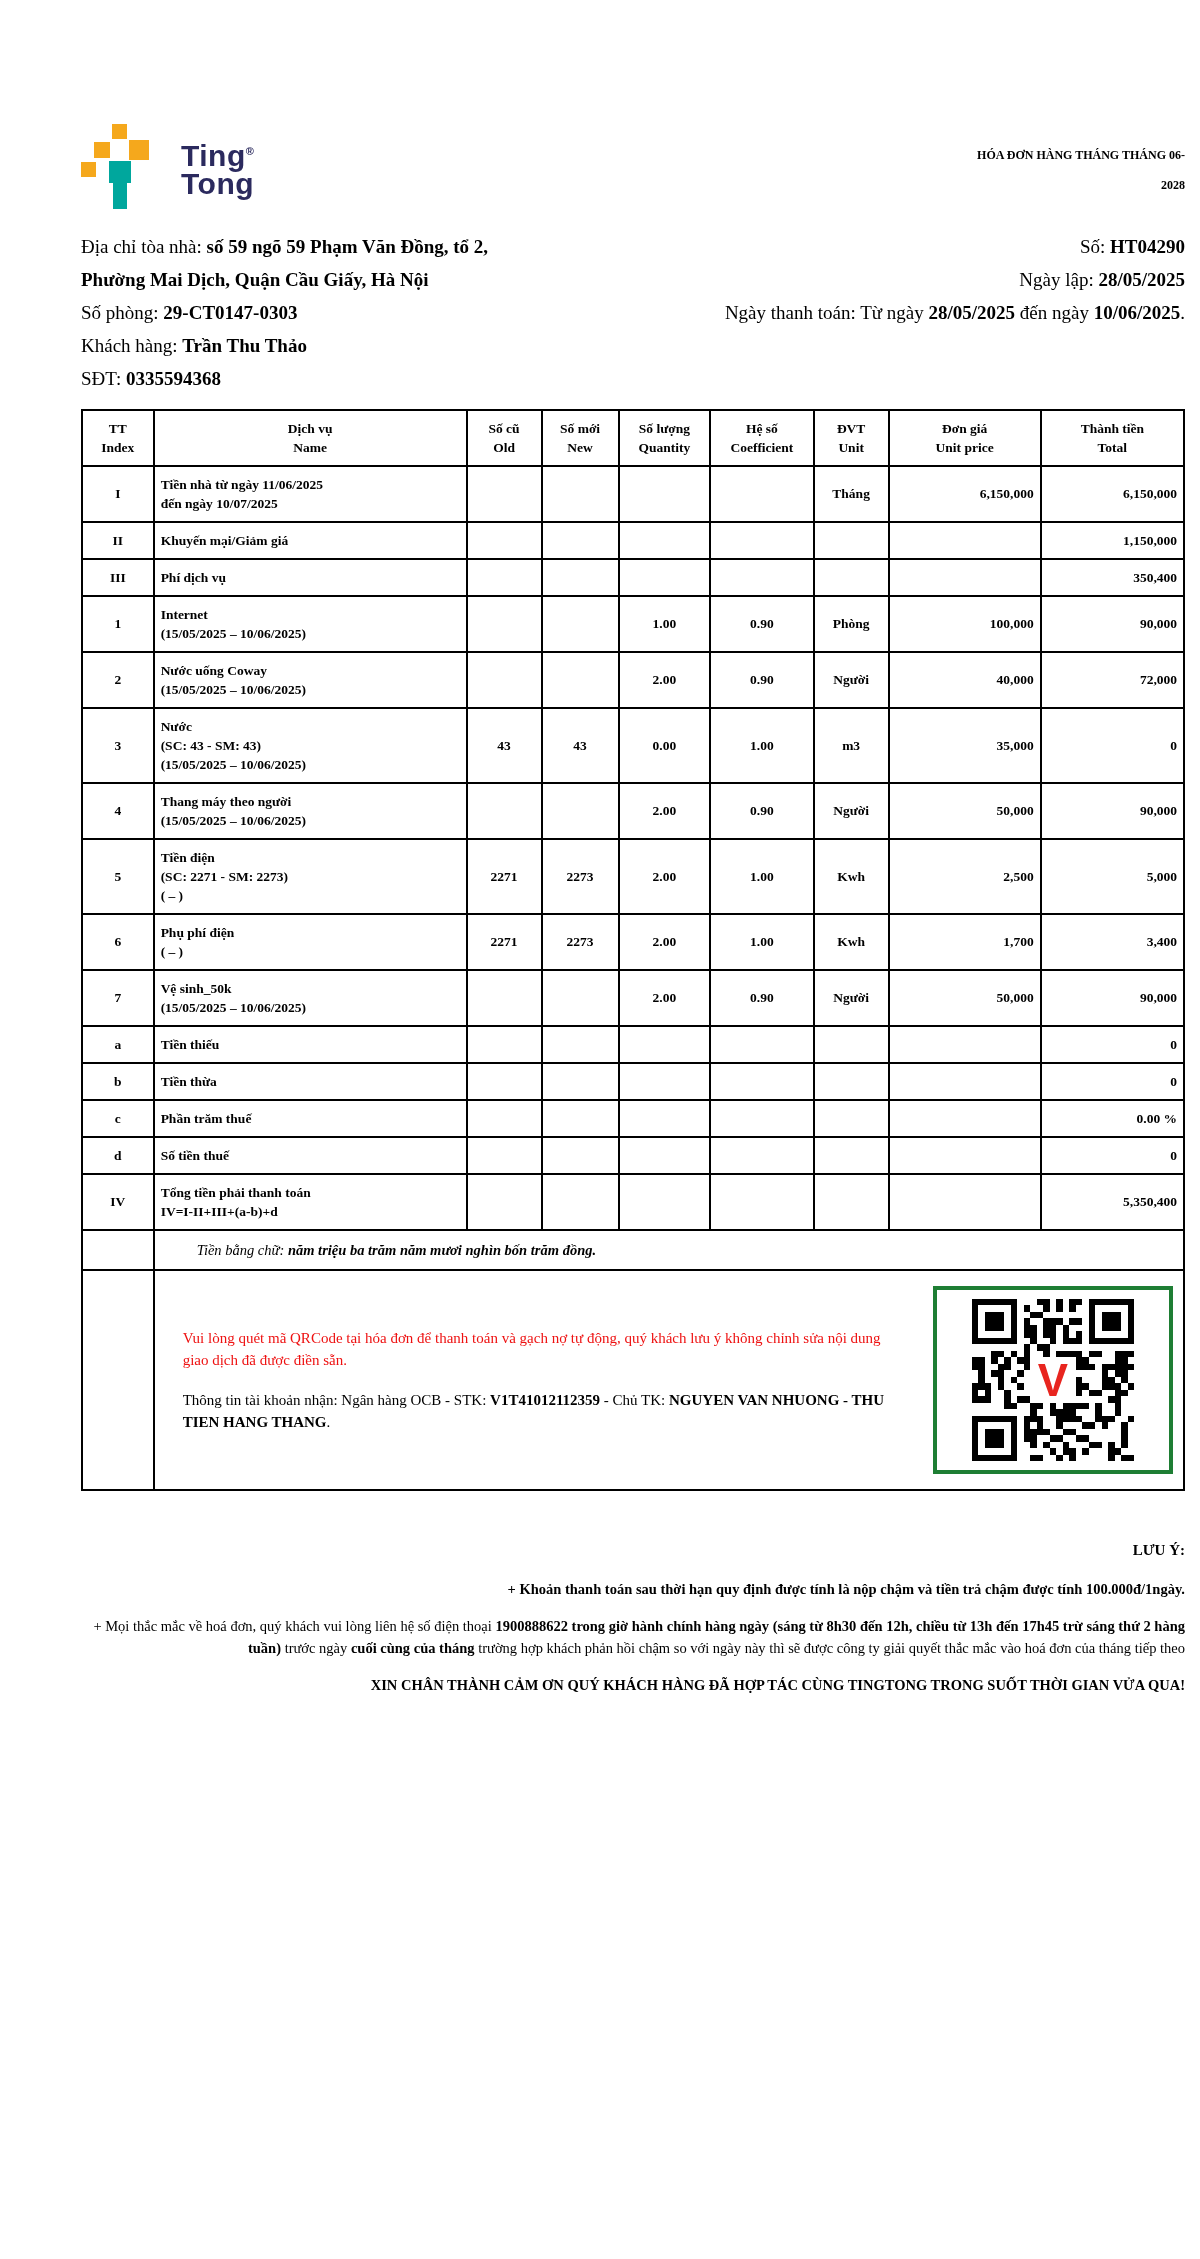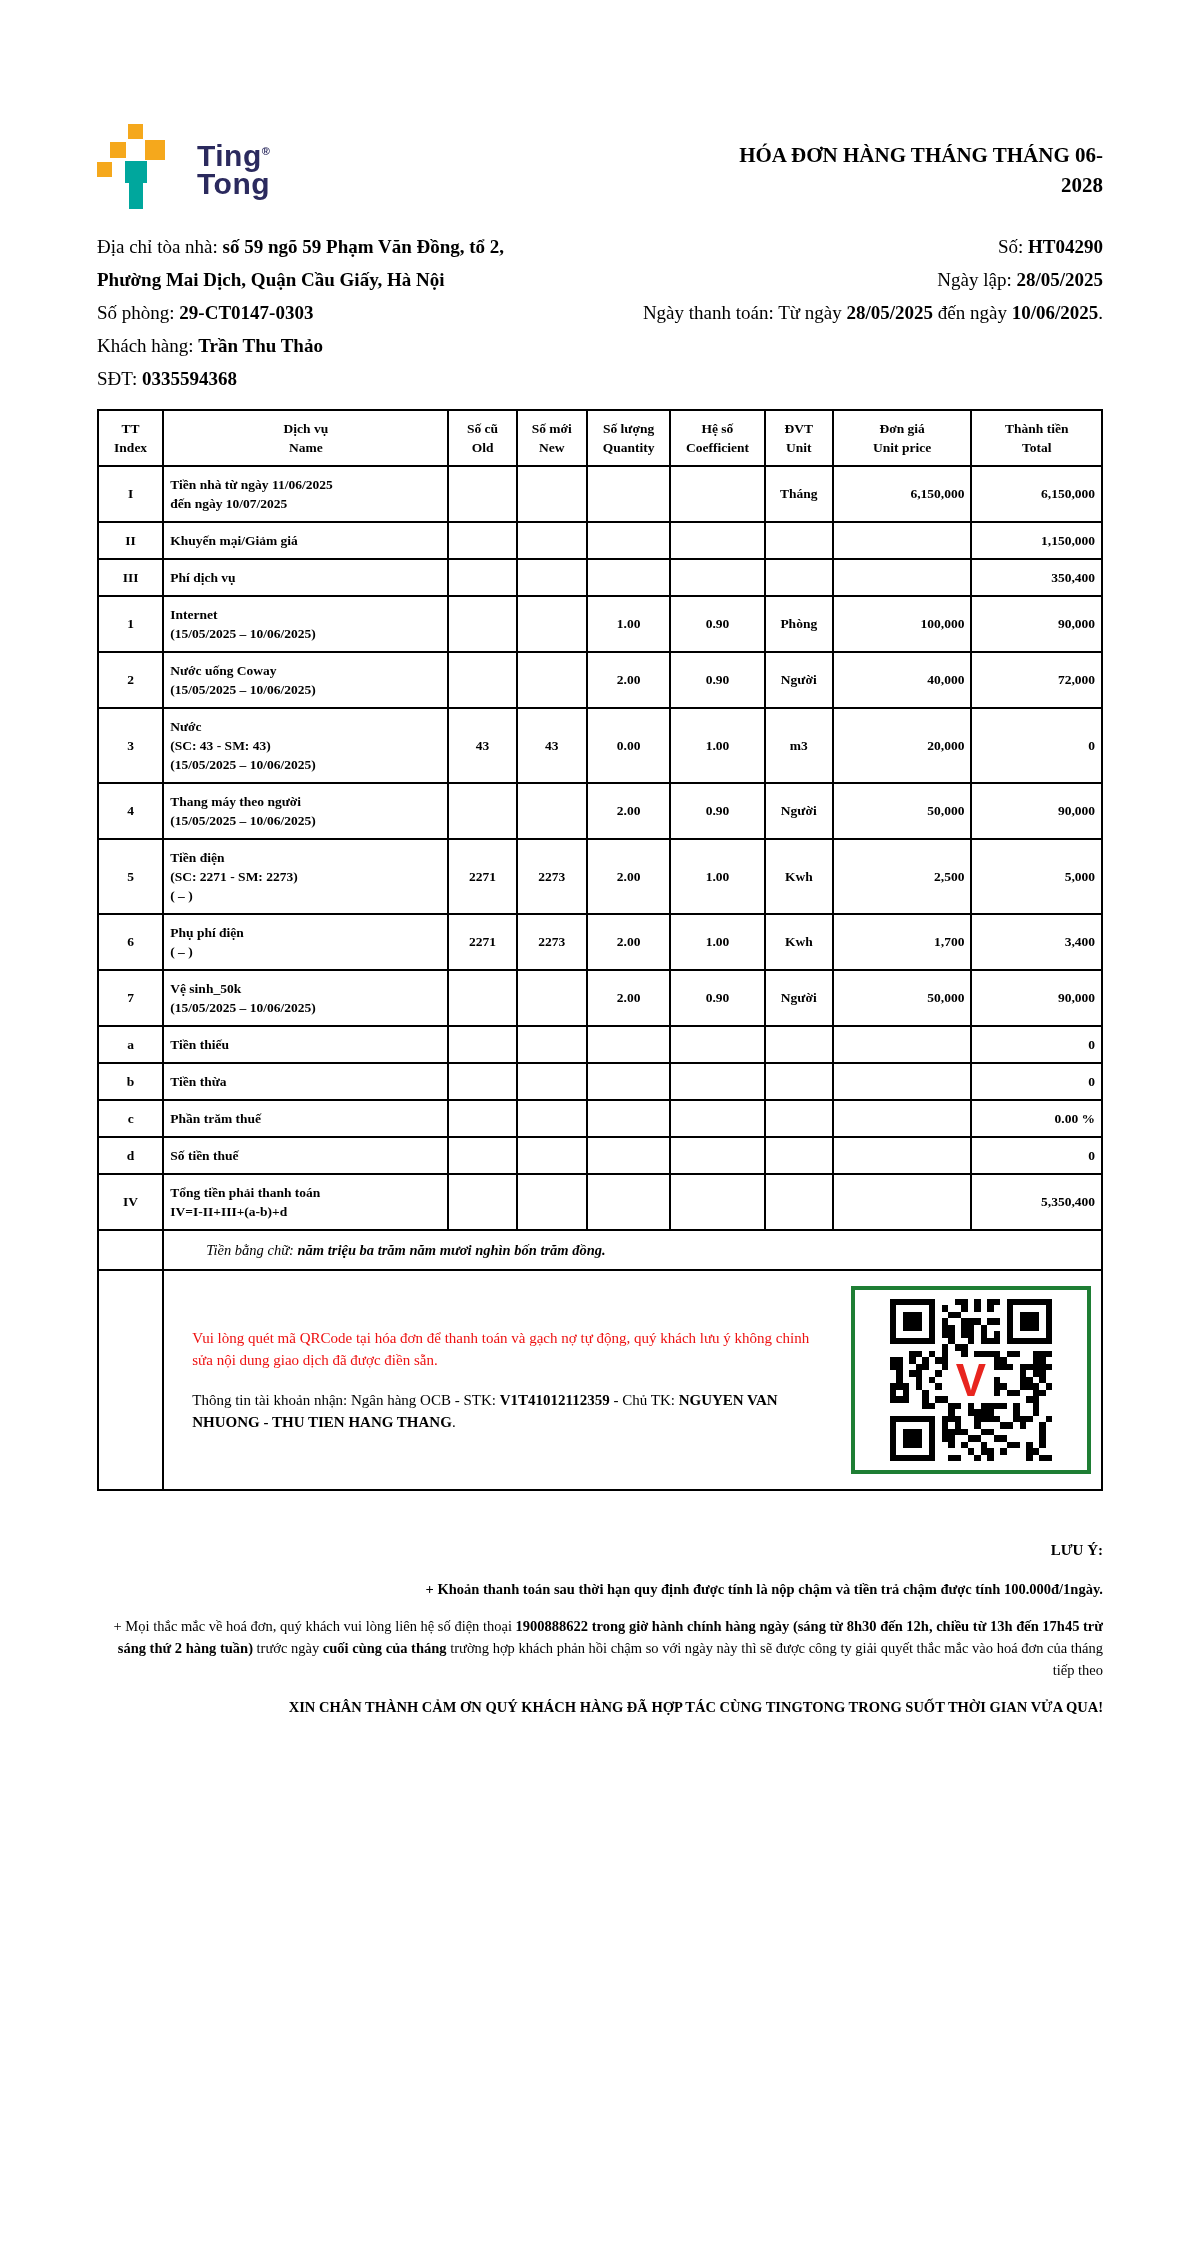--- a/index.html
+++ b/index.html
@@ -1,29 +1,29 @@
 <!DOCTYPE html>
 <html style="--logo-yellow: #f5a81c; --logo-teal: #00a79d; --logo-navy: #2b2a5e; --qr-green: #1e7e34; --note-red: #ee1111;"><head>
 <meta charset="utf-8">
 <style>
   html,body{margin:0;padding:0;background:#fff;}
   body{width:1200px;height:2259px;overflow:hidden;font-family:"Liberation Serif",serif;color:#000;}
   .page{position:relative;width:1200px;height:2259px;background:#fff;}
-  .content{position:absolute;left:97px;width:1006px;top:0;}
+  .content{position:absolute;left:81px;width:1104px;top:0;}
 
   
   .header{display:flex;justify-content:space-between;align-items:flex-start;padding-top:124px;}
   .logo{display:flex;align-items:center;gap:16px;}
   .logo-icon{position:relative;width:84px;height:86px;}
   .logo-icon i{position:absolute;display:block;}
   .logo-icon .y{background:var(--logo-yellow,#f5a81c);}
   .logo-icon .t{background:var(--logo-teal,#00a79d);}
   .logo-text{font-family:"Liberation Sans",sans-serif;font-weight:bold;font-size:30px;line-height:28px;color:var(--logo-navy,#2b2a5e);letter-spacing:.5px;}
   .logo-text sup{font-size:11px;}
-  .doc-title{width:420px;text-align:right;font-weight:bold;font-size:21px;line-height:30px;margin-top:16px;}
+  .doc-title{width:420px;text-align:right;font-weight:bold;font-size:12px;line-height:30px;margin-top:16px;}
 
   
   .info{display:flex;justify-content:space-between;margin-top:20px;font-size:19px;line-height:33px;}
   .info .b, .b{font-weight:bold;}
   .info-left{width:465px;}
   .info-right{flex:1;text-align:right;}
 
   
   table.invoice{width:100%;border-collapse:collapse;margin-top:14px;font-size:13.5px;font-weight:bold;}
   table.invoice th,table.invoice td{border:2px solid #000;padding:8px 6px;vertical-align:middle;}
@@ -214,21 +214,21 @@
             <td class="c-name">
               <div>Nước</div>
               <div>(SC: 43 - SM: 43)</div>
               <div>(15/05/2025 – 10/06/2025)</div>
             </td>
             <td class="c-old">43</td>
             <td class="c-new">43</td>
             <td class="c-qty">0.00</td>
             <td class="c-coef">1.00</td>
             <td class="c-unit">m3</td>
-            <td class="c-price">20,000</td>
+            <td class="c-price">35,000</td>
             <td class="c-total">0</td>
           </tr>
           <tr>
             <td class="c-idx">4</td>
             <td class="c-name">
               <div>Thang máy theo người</div>
               <div>(15/05/2025 – 10/06/2025)</div>
             </td>
             <td class="c-old"></td>
             <td class="c-new"></td>

